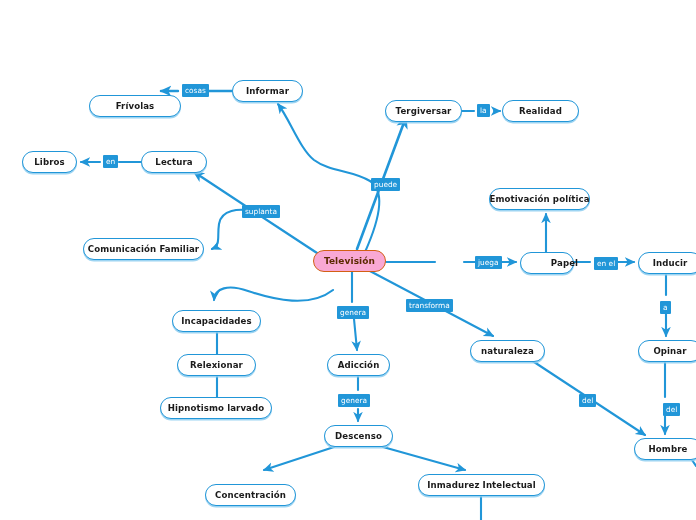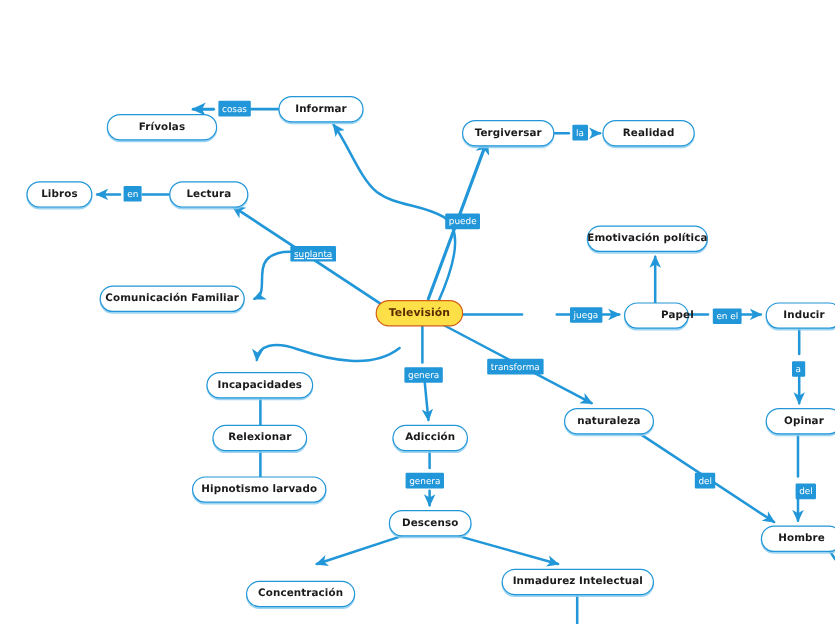--- a/index.html
+++ b/index.html
@@ -37,21 +37,21 @@
     color: #1a1a1a;
     font-size: 8.6px;
     font-weight: bold;
     letter-spacing: 0.1px;
     white-space: nowrap;
     height: 22px;
     z-index: 3;
     box-shadow: 0 1.5px 0 0 rgba(140, 205, 240, 0.85);
   }
   .node.central {
-    background: #fde047;
+    background: #f9a8d4;
     border: 1.8px solid #d35f15;
     color: #5c2a00;
     border-radius: 11px;
     box-shadow: none;
     font-size: 9px;
   }
   .elabel {
     position: absolute;
     box-sizing: border-box;
     display: flex;
@@ -158,21 +158,21 @@
   <div class="node" style="left:160px;  top:397px; width:112px;">Hipnotismo larvado</div>
   <div class="node" style="left:327px;  top:354px; width:63px;">Adicción</div>
   <div class="node" style="left:324px;  top:425px; width:69px;">Descenso</div>
   <div class="node" style="left:205px;  top:455px; width:91px;margin-top:29px;">Concentración</div>
   <div class="node" style="left:418px;  top:474px; width:127px;border-radius:11px;">Inmadurez Intelectual</div>
 
   <div class="elabel" style="left:182px; top:84px;">cosas</div>
   <div class="elabel" style="left:477px; top:104px;">la</div>
   <div class="elabel" style="left:103px; top:155px;">en</div>
   <div class="elabel" style="left:371px; top:178px;">puede</div>
-  <div class="elabel" style="left:242px; top:205px;text-decoration:underline;">suplanta</div>
+  <div class="elabel" style="left:242px; top:205px;">suplanta</div>
   <div class="elabel" style="left:439px; top:256px;margin-left:36px;">juega</div>
   <div class="elabel" style="left:594px; top:257px;">en el</div>
   <div class="elabel" style="left:406px; top:299px;">transforma</div>
   <div class="elabel" style="left:337px; top:306px;">genera</div>
   <div class="elabel" style="left:660px; top:301px;">a</div>
   <div class="elabel" style="left:338px; top:394px;">genera</div>
   <div class="elabel" style="left:579px; top:394px;">del</div>
   <div class="elabel" style="left:663px; top:403px;">del</div>
 
 </div>

